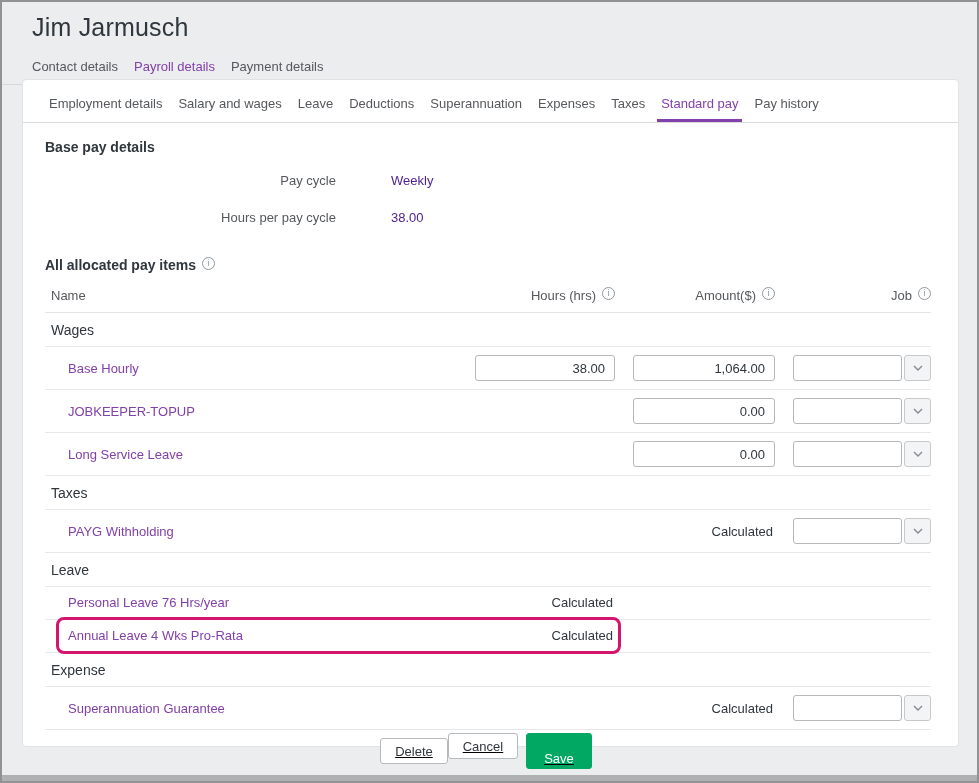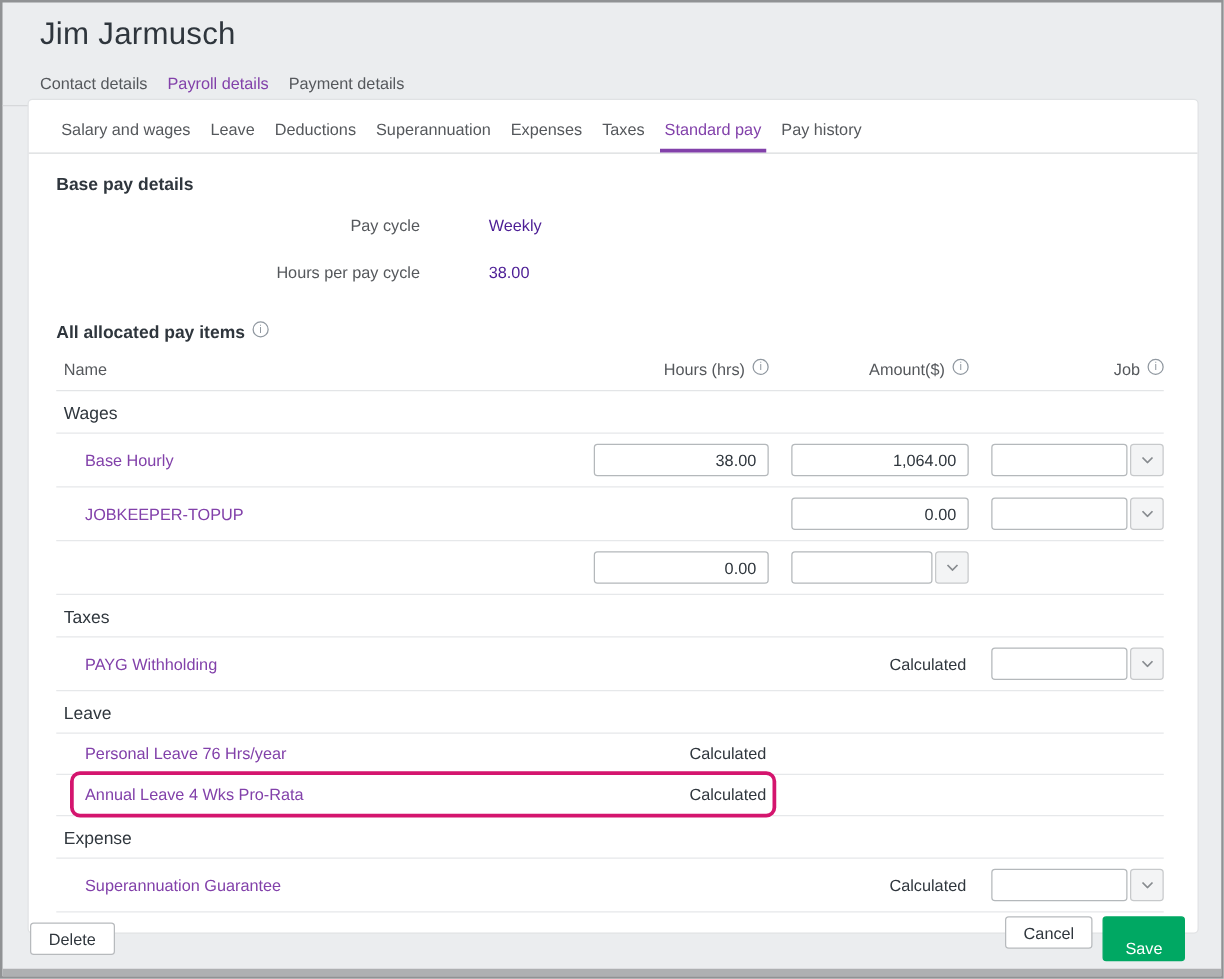--- a/index.html
+++ b/index.html
@@ -154,21 +154,21 @@
     border: 3px solid #d4156e;
     border-radius: 8px;
     pointer-events: none;
     z-index: 2;
   }
 
   
   .footer {
     position: absolute;
     left: 22px; right: 29px; bottom: 12px;
-    display: flex; justify-content: space-between; align-items: center;
+    display: flex; justify-content: center; align-items: center; text-decoration: underline;
   }
   .footer-right { display: flex; gap: 8px; }
   .btn {
     height: 26px; padding: 0 14px;
     background: #ffffff;
     border: 1px solid #b7babd; border-radius: 3px;
     font-size: 13px; color: #2f363d;
     font-family: inherit; cursor: pointer;
   }
   .btn.primary {
@@ -190,20 +190,21 @@
     <div class="top-tabs">
       <div class="top-tab">Contact details</div>
       <div class="top-tab active">Payroll details</div>
       <div class="top-tab">Payment details</div>
     </div>
   </div>
 
   <div class="card">
 
     <div class="inner-tabs">
+      <div class="inner-tab">Employment details</div>
       <div class="inner-tab">Salary and wages</div>
       <div class="inner-tab">Leave</div>
       <div class="inner-tab">Deductions</div>
       <div class="inner-tab">Superannuation</div>
       <div class="inner-tab">Expenses</div>
       <div class="inner-tab">Taxes</div>
       <div class="inner-tab active">Standard pay</div>
       <div class="inner-tab">Pay history</div>
     </div>
 
@@ -271,20 +272,21 @@
             <input style="">
             <button class="job-btn">
               <svg width="10" height="6" viewBox="0 0 10 6">
                   <path d="M1 1l4 4 4-4" fill="none" stroke="#878b8f" stroke-width="1.4"></path>
                 </svg>
             </button>
           </div>
         </div>
 
         <div class="trow item-row">
+          <a class="item-name">Long Service Leave</a>
           <div class="cell"></div>
           <div class="cell"><input class="cell-input" value="0.00" style=""></div>
           <div class="cell job-combo">
             <input style="">
             <button class="job-btn">
               <svg width="10" height="6" viewBox="0 0 10 6">
                   <path d="M1 1l4 4 4-4" fill="none" stroke="#878b8f" stroke-width="1.4"></path>
                 </svg>
             </button>
           </div>

